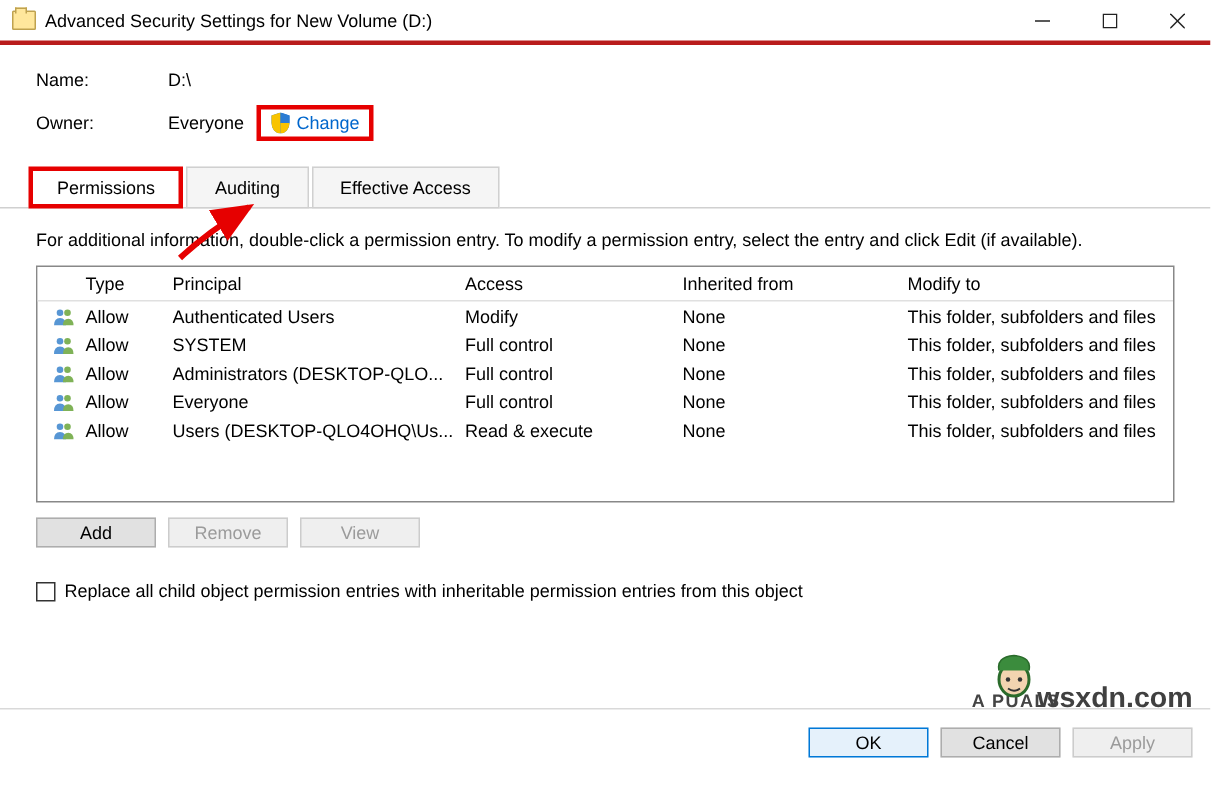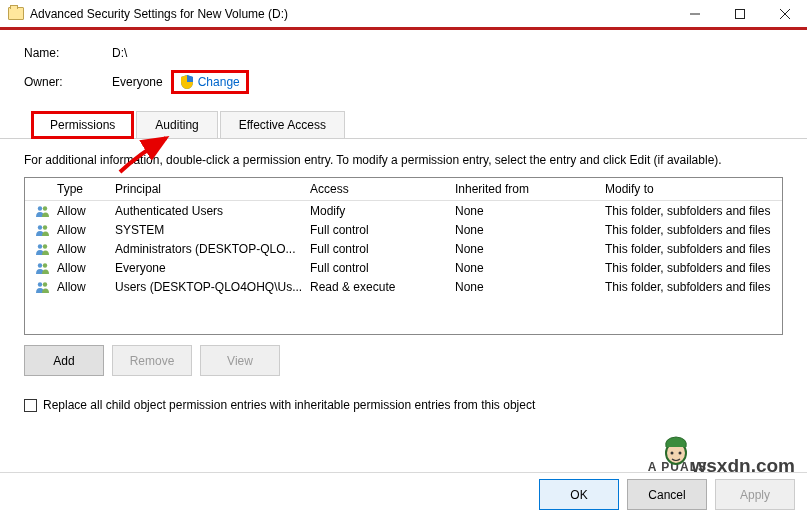--- a/index.html
+++ b/index.html
@@ -86,21 +86,21 @@
     }
     .change-link {
       color: #0066cc;
     }
     .tabs {
       margin-top: 16px;
       display: flex;
       border-bottom: 1px solid #d0d0d0;
       margin-left: -24px;
       margin-right: -24px;
-      padding-left: 31px;
+      padding-left: 19px;
       position: relative;
     }
     .tab {
       padding: 6px 18px;
       border: 1px solid transparent;
       border-bottom: none;
       position: relative;
       bottom: -1px;
       margin-right: 2px;
       text-align: center;
@@ -158,21 +158,21 @@
       position: relative;
     }
     .people-ic svg { display:block; }
     .entry-buttons {
       margin-top: 10px;
       display: flex;
       gap: 8px;
     }
     .btn {
       min-width: 80px;
-      height: 31px;
+      height: 20px;
       border: 1px solid #adadad;
       background: #e1e1e1;
       display: flex;
       align-items: center;
       justify-content: center;
       padding: 0 14px;
     }
     .btn.disabled {
       color: #9b9b9b;
       border-color: #cccccc;

